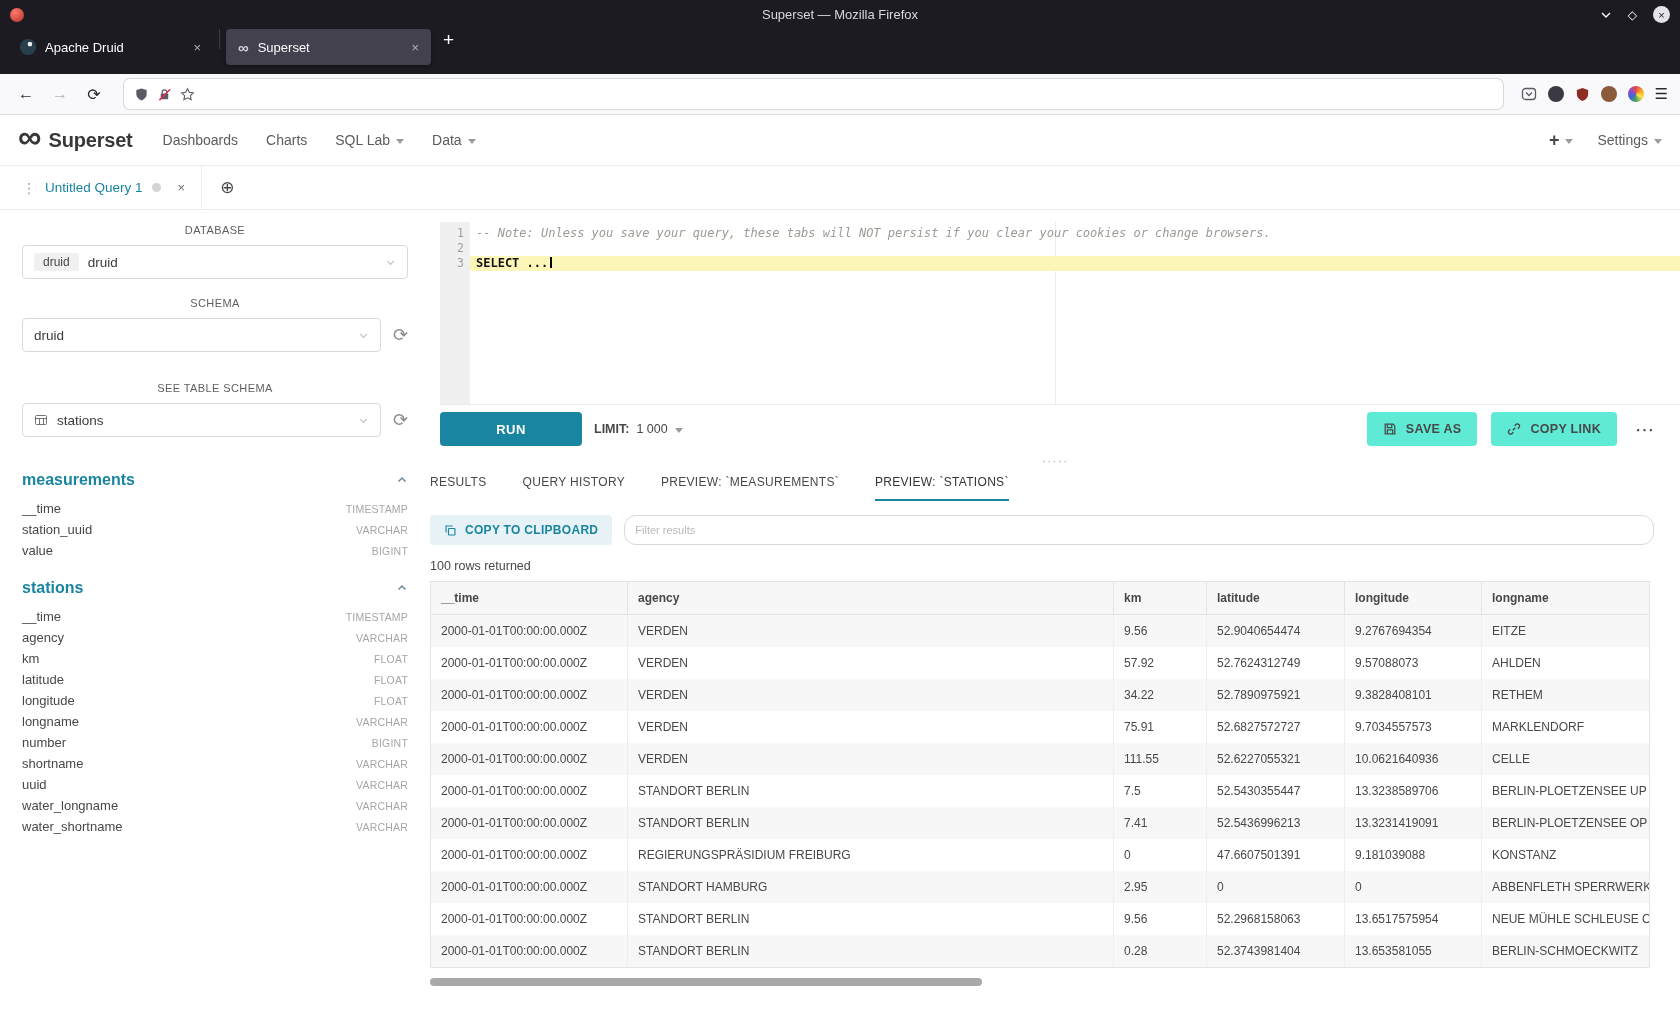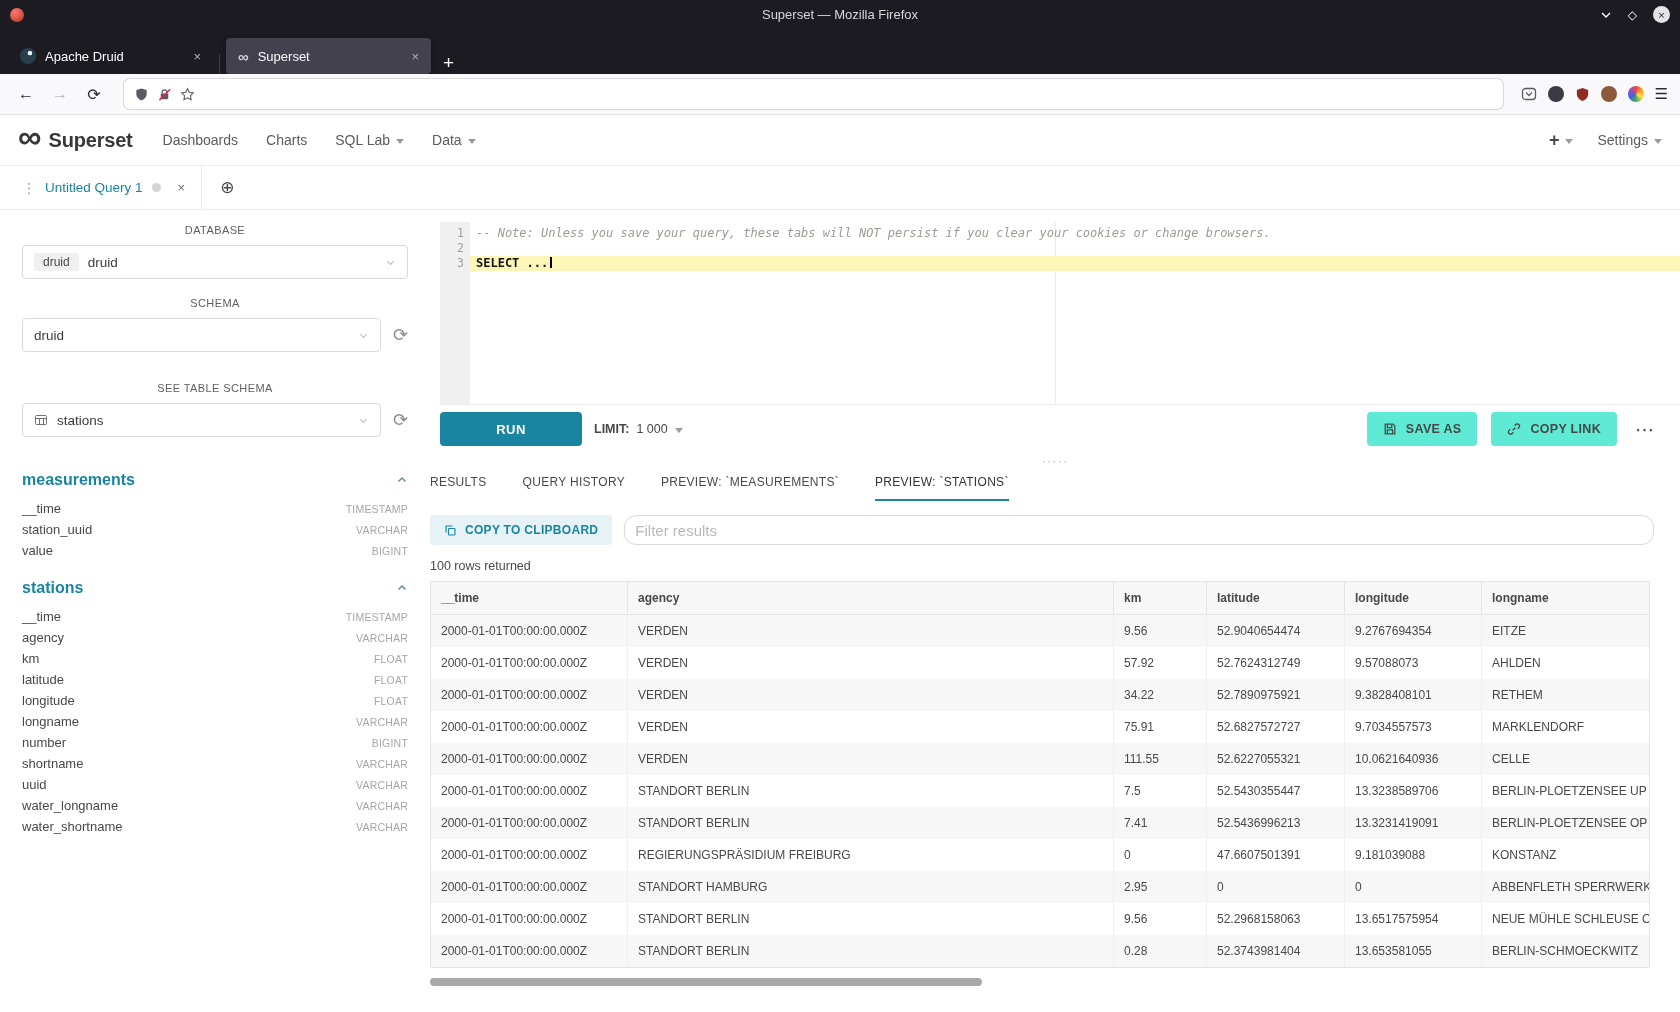--- a/index.html
+++ b/index.html
@@ -9,21 +9,21 @@
 
   
   .titlebar { height:29px; background:#1c1b22; display:flex; align-items:center; padding:0 10px; position:relative; flex:none; }
   .win-orb { width:14px; height:14px; border-radius:50%; background:radial-gradient(circle at 35% 30%, #ff7a6e, #b33224); }
   .win-title { position:absolute; left:0; right:0; text-align:center; font-size:13px; color:#d7d7db; pointer-events:none; }
   .win-controls { margin-left:auto; display:flex; align-items:center; gap:16px; z-index:1; }
   .win-glyph { color:#fbfbfe; font-size:12px; line-height:1; display:flex; align-items:center; }
   .win-close { width:17px; height:17px; border-radius:50%; background:#e3e3e8; color:#1c1b22; font-size:11px; display:flex; align-items:center; justify-content:center; }
 
   
-  .tabbar { height:45px; background:#1c1b22; display:flex; align-items:flex-end; padding:0 8px; flex:none; }
+  .tabbar { height:45px; background:#1c1b22; display:flex; align-items:flex-start; padding:0 8px; flex:none; }
   .ftab { height:36px; display:flex; align-items:center; gap:9px; padding:0 12px; border-radius:4px; color:#fbfbfe; font-size:13px; width:205px; }
   .ftab .ftab-label { flex:1; white-space:nowrap; overflow:hidden; }
   .ftab-close { color:#b1b1b9; font-size:13px; }
   .ftab.active { background:#42414d; box-shadow:0 1px 4px rgba(0,0,0,.4); }
   .tab-sep { width:1px; height:20px; background:#3c3b45; margin:0 6px; }
   .favicon-druid { width:16px; height:16px; border-radius:50%; background:radial-gradient(circle at 62% 32%, #e8eff3 0 2px, #2a3f4d 2.6px); flex:none; }
   .favicon-superset { font-size:15px; font-weight:bold; color:#d2d4d9; line-height:1; }
   .newtab-btn { color:#fbfbfe; font-size:19px; padding:0 12px; }
 
   
@@ -96,21 +96,21 @@
   .more-btn { margin-left:18px; font-size:19px; color:#484848; line-height:1; }
 
   .divider { height:16px; display:flex; align-items:center; justify-content:center; color:#b3b3b3; font-size:13px; letter-spacing:1px; line-height:0; flex:none; }
 
   .r-tabs { display:flex; gap:36px; padding-top:6px; font-size:12px; color:#484848; letter-spacing:.3px; flex:none; }
   .r-tab { padding-bottom:10px; border-bottom:2px solid transparent; white-space:nowrap; }
   .r-tab.active { border-bottom-color:#1985a0; color:#333; }
 
   .copy-row { display:flex; align-items:flex-start; gap:12px; margin-top:14px; padding-right:26px; flex:none; }
   .copy-btn { height:30px; display:flex; align-items:center; gap:8px; padding:0 14px; background:#e7f2f7; color:#1985a0; font-size:12px; font-weight:bold; letter-spacing:.3px; border-radius:4px; flex:none; }
-  .filter-input { flex:1; height:30px; border:1px solid #d9d9d9; border-radius:12px; padding:0 10px; font-size:15px; color:#484848; outline:none; font-family:"Liberation Sans",sans-serif; }
+  .filter-input { flex:1; height:30px; border:1px solid #d9d9d9; border-radius:12px; padding:0 10px; font-size:11px; color:#484848; outline:none; font-family:"Liberation Sans",sans-serif; }
   .filter-input::placeholder { color:#b9b9b9; }
 
   .rows-returned { margin:14px 0 8px; font-size:12.5px; color:#484848; flex:none; }
 
   .grid { margin-right:30px; border:1px solid #e4e4e4; overflow:hidden; flex:none; }
   .grid-head { display:flex; background:#f7f7f7; border-bottom:1px solid #e4e4e4; }
   .gh-cell { padding:9px 10px; font-size:12px; font-weight:bold; color:#484848; border-right:1px solid #e4e4e4; flex:none; white-space:nowrap; overflow:hidden; }
   .g-row { display:flex; }
   .g-row:nth-child(odd) { background:#f7f7f7; }
   .gb-cell { padding:9px 10px; font-size:12px; color:#484848; border-right:1px solid #efefef; flex:none; white-space:nowrap; overflow:hidden; }

